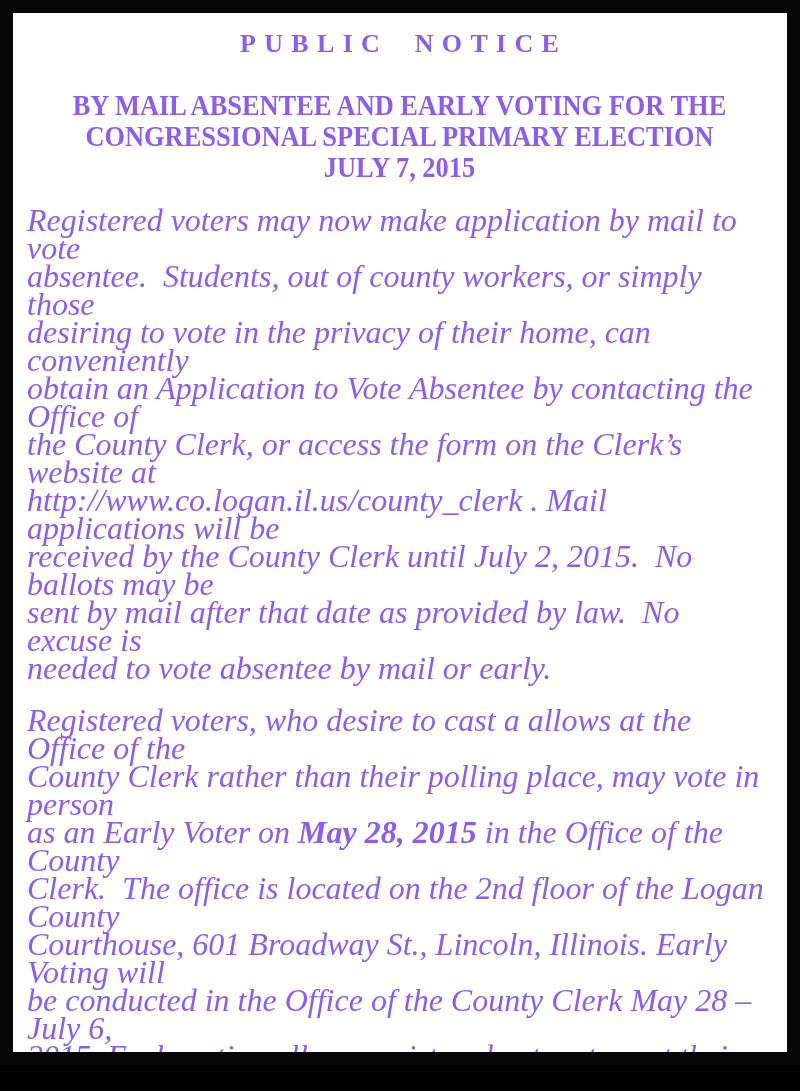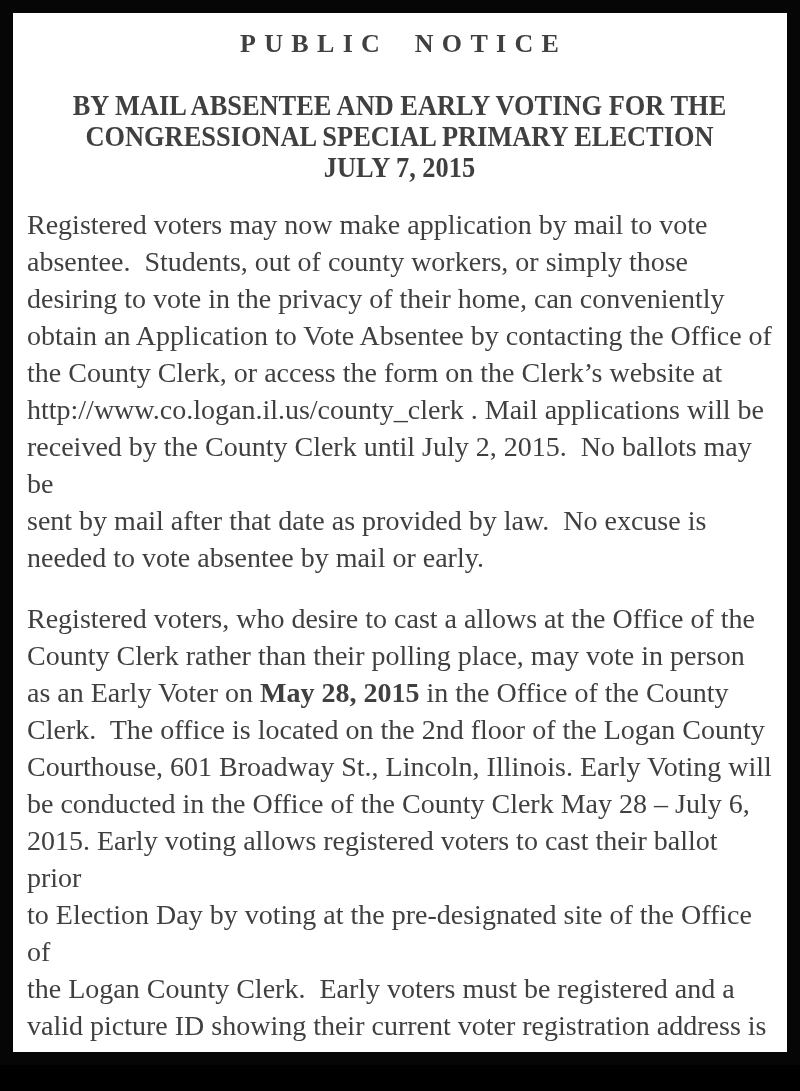--- a/index.html
+++ b/index.html
@@ -9,21 +9,21 @@
   }
   .page {
     position: relative;
     width: 800px;
     height: 1065px;
     box-sizing: border-box;
     background: #ffffff;
     border: 13px solid #060606;
     padding: 14px 15px 0 14px;
     font-family: "Liberation Serif", "DejaVu Serif", serif;
-    color: #404040;
+    color: #8b5cf6;
     overflow: hidden;
   }
   .kicker {
     margin-top: 2px;
     text-align: center;
     font-weight: bold;
     font-size: 26px;
     line-height: 30px;
     letter-spacing: 0.32em;
     word-spacing: 0.45em;
@@ -33,23 +33,24 @@
     margin-top: 30px;
     text-align: center;
     font-weight: bold;
     font-size: 30px;
     line-height: 31px;
     transform: scaleX(0.88);
     transform-origin: 50% 0;
   }
   .body-para {
     margin: 24px 0 0 0;
-    font-size: 28px;
-    line-height: 37px;
+    font-size: 32px;
+    line-height: 28px;
     white-space: pre-wrap;
+    font-style: italic;
   }
   .inline-bold {
     font-weight: bold;
     text-align: center;
   }
   .signature {
     margin-top: 22px;
     font-weight: normal;
     font-size: 24px;
     line-height: 30px;

